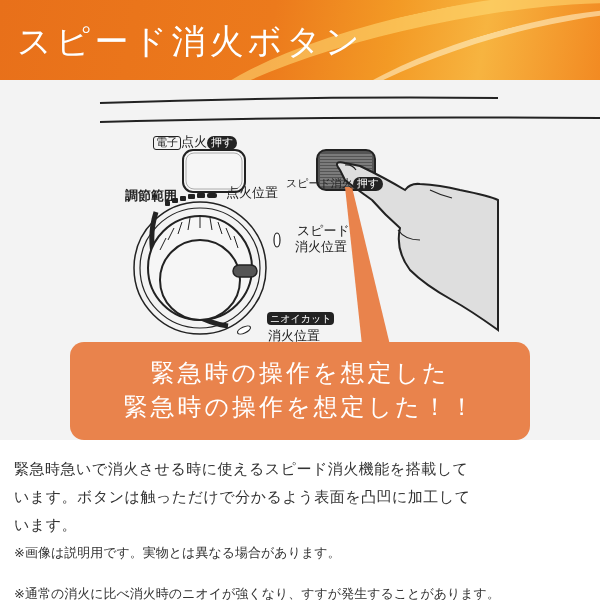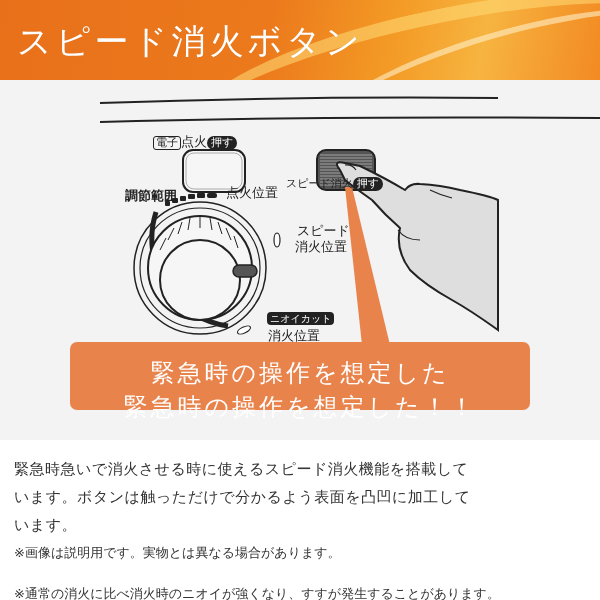--- a/index.html
+++ b/index.html
@@ -38,22 +38,22 @@
     }
     .boxed {
       display: inline-block; border: 1.5px solid #222; border-radius: 3px;
       padding: 0 2px; font-size: 11px; line-height: 12px;
     }
     .darkbox {
       display: inline-block; background: #222; color: #fff; border-radius: 4px;
       padding: 0 3px; font-size: 10px; line-height: 13px;
     }
     .callout {
-      position: absolute; left: 70px; top: 342px; width: 460px; height: 68px;
-      background: #e9834c; border-radius: 7px;
+      position: absolute; left: 70px; top: 342px; width: 460px; height: 98px;
+      background: #e9834c; border-radius: 14px;
     }
     .callout .line1, .callout .line2 {
       position: absolute; left: 0; width: 460px; text-align: center;
       color: #fff; font-size: 24px; letter-spacing: 3px;
     }
     .callout .line1 { top: 15px; }
     .callout .line2 { top: 49px; }
     .body-text {
       position: absolute; left: 14px; top: 455px; width: 580px;
       font-size: 15px; line-height: 28px; color: #333; letter-spacing: 0.5px;

